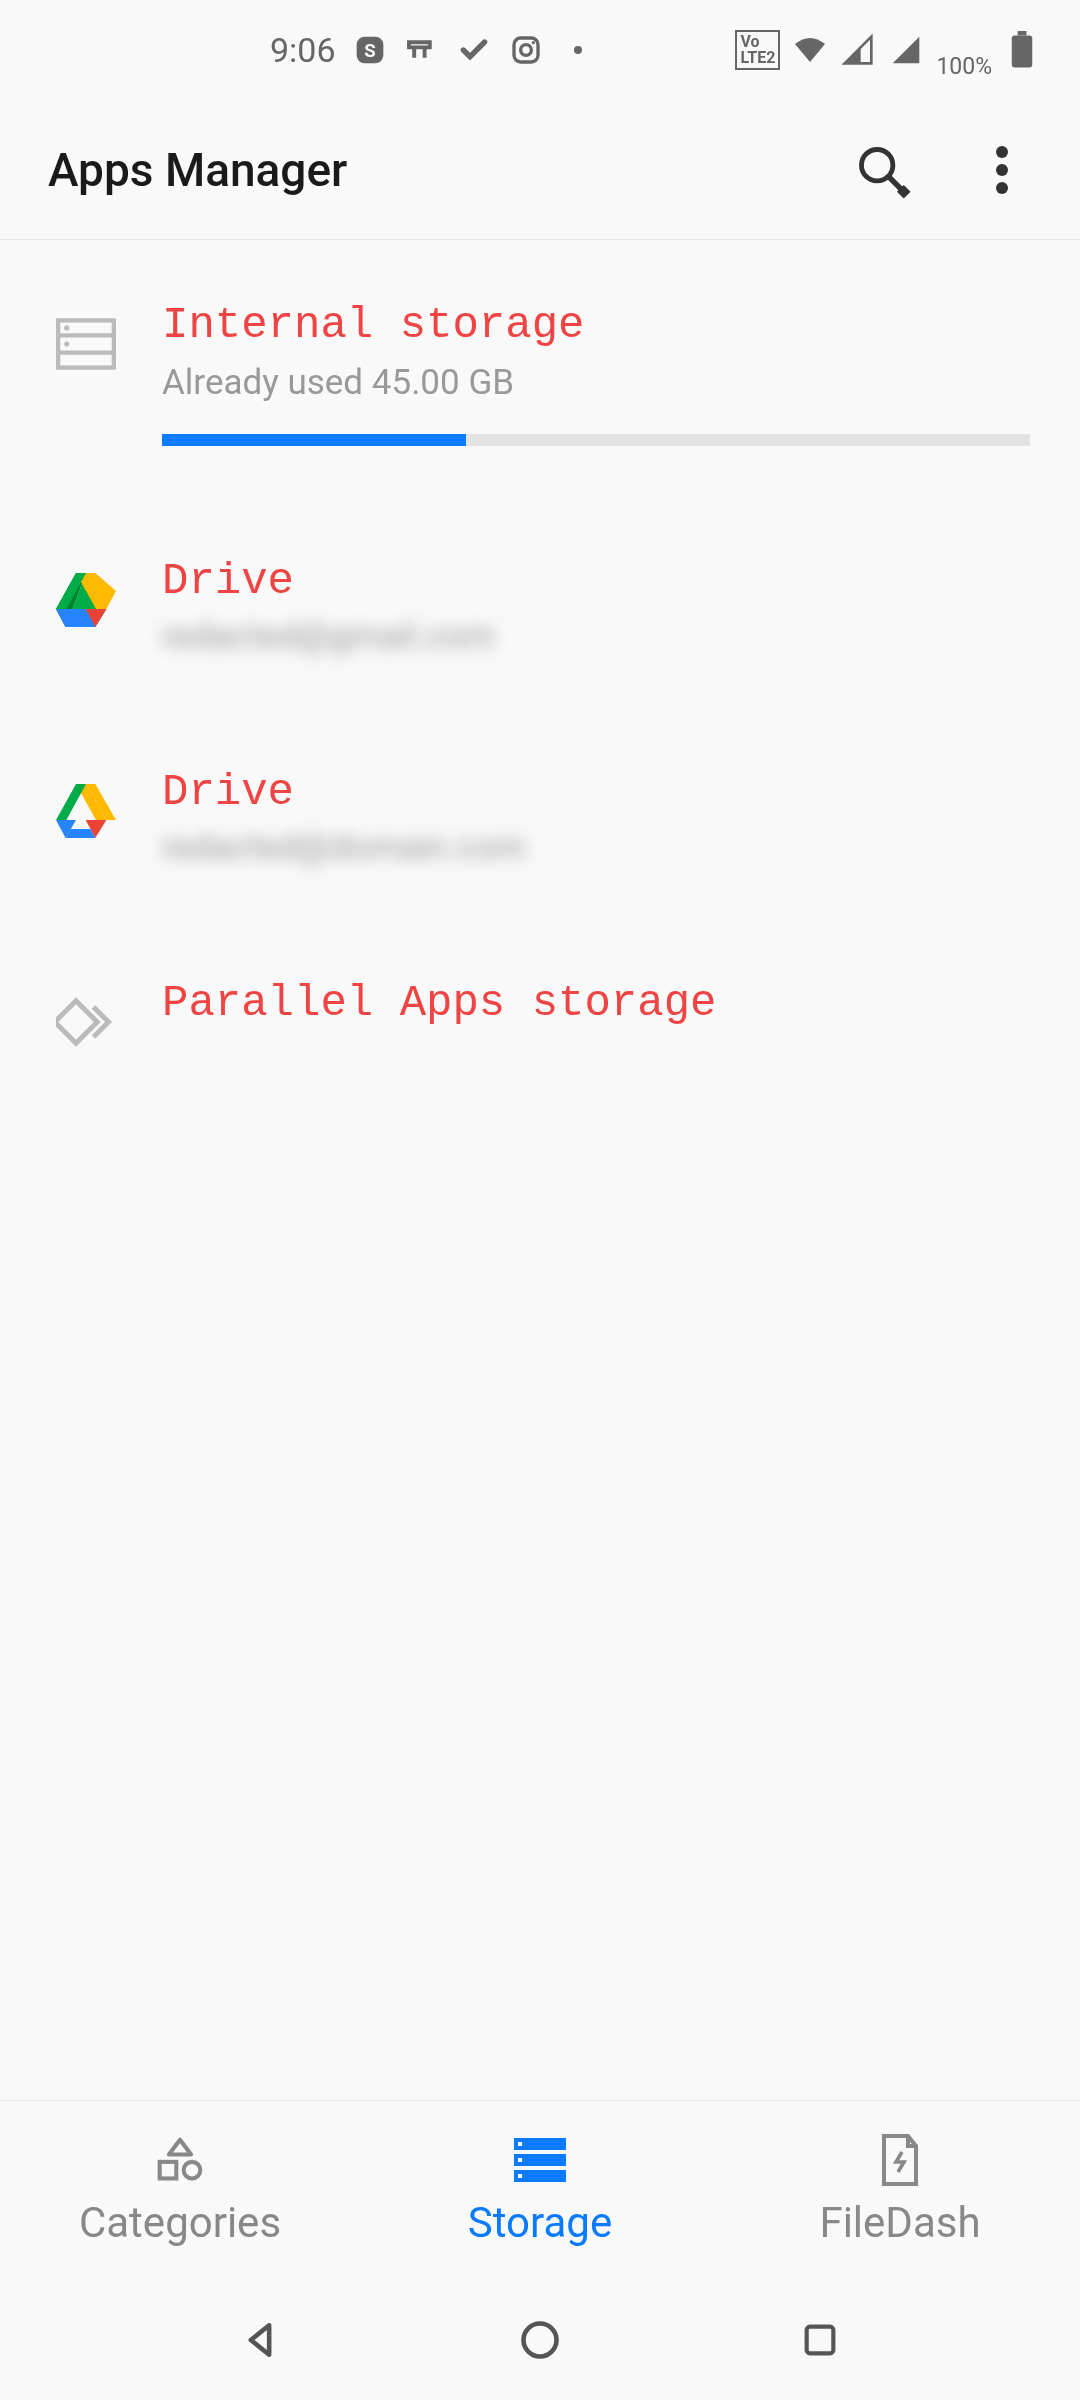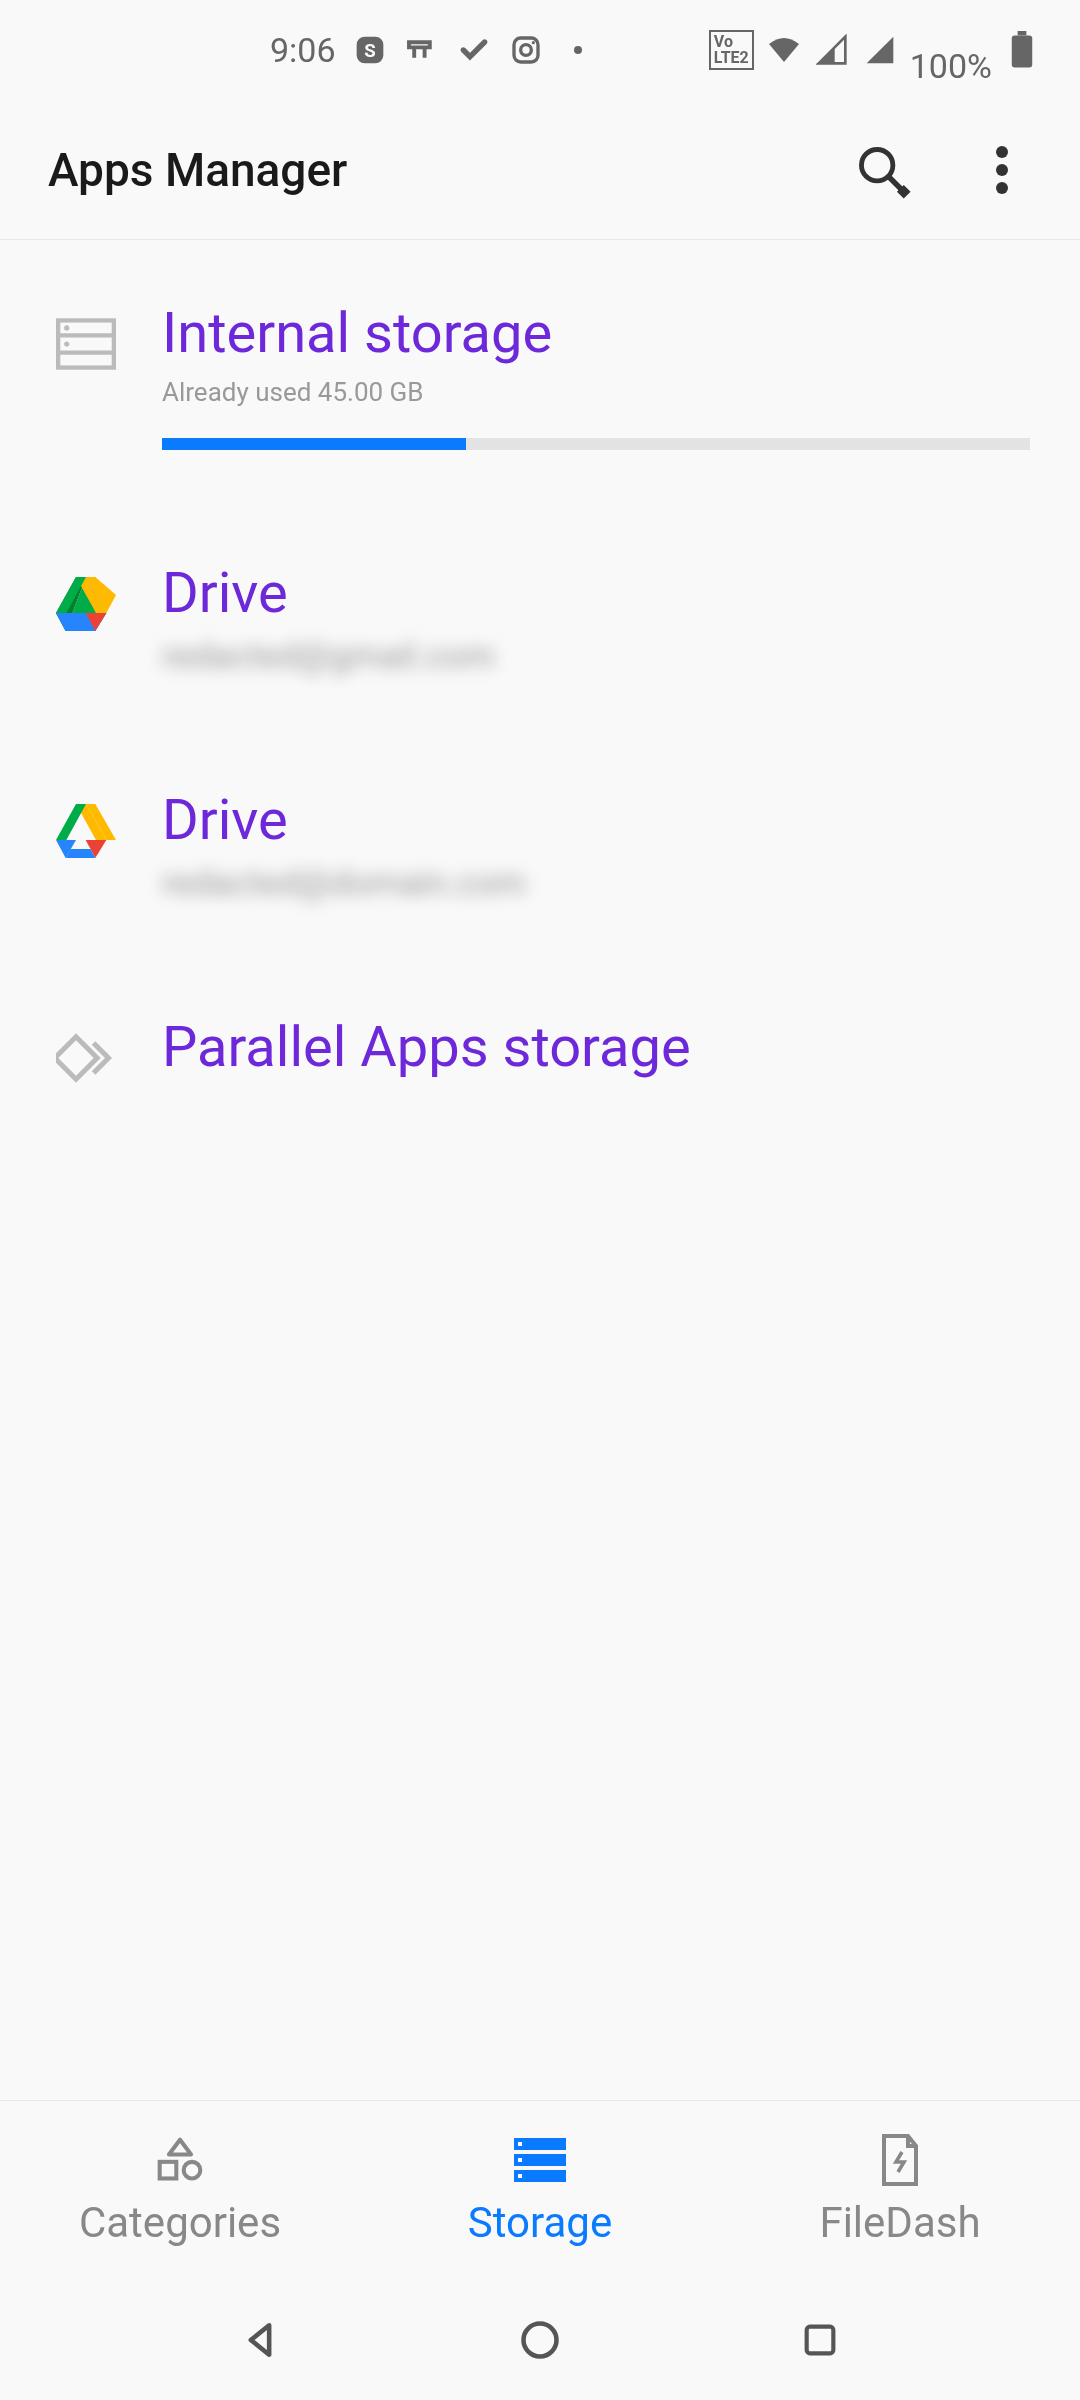--- a/index.html
+++ b/index.html
@@ -1,31 +1,31 @@
 <!DOCTYPE html>
 <html><head>
   <meta charset="utf-8">
   <style>
     * { margin: 0; padding: 0; box-sizing: border-box; }
     body { font-family: Roboto, -apple-system, sans-serif; background: #f9f9f9; width: 1080px; height: 2400px; display: flex; flex-direction: column; color: #1a1a1a; }
     .status-bar { height: 100px; display: flex; align-items: center; justify-content: space-between; padding: 0 40px; font-size: 34px; color: #666; }
     .status-left { display: flex; align-items: center; gap: 16px; margin-left: 230px; }
     .status-right { display: flex; align-items: center; gap: 12px; }
     .status-icon { width: 36px; height: 36px; display: flex; align-items: center; justify-content: center; }
-    .battery-text { font-size: 34px; margin-top: 32px; }
+    .battery-text { font-size: 23px; margin-top: 32px; }
     .app-bar { height: 140px; display: flex; align-items: center; justify-content: space-between; padding: 0 48px; border-bottom: 1px solid #e8e8e8; }
     .app-title { font-size: 46px; font-weight: 500; color: #1a1a1a; }
     .app-bar-actions { display: flex; align-items: center; gap: 60px; }
     .icon-btn { display: flex; align-items: center; justify-content: center; width: 60px; height: 60px; }
     .content { flex: 1; display: flex; flex-direction: column; }
     .list-item { display: flex; align-items: flex-start; padding: 60px 50px 50px 50px; gap: 40px; }
     .item-icon { width: 72px; height: 72px; flex-shrink: 0; display: flex; align-items: center; justify-content: center; margin-top: 8px; }
     .item-body { flex: 1; display: flex; flex-direction: column; gap: 10px; }
-    .item-title { font-size: 56px; color: #6d28d9; }
-    .item-sub { font-size: 26px; color: #999; line-height: 1.3; }
+    .item-title { font-size: 44px; color: #ef4444; font-family: Liberation Mono, monospace; }
+    .item-sub { font-size: 35px; color: #999; line-height: 1.3; }
     .item-sub-row { display: flex; gap: 30px; }
     .progress { width: 100%; height: 12px; background: #e3e3e3; margin-top: 18px; position: relative; }
     .progress-fill { height: 100%; background: #0a7bff; }
     .blur-text { filter: blur(8px); font-size: 35px; color: #999; }
     .tab-bar { height: 180px; display: flex; align-items: center; border-top: 1px solid #e8e8e8; background: #f9f9f9; }
     .tab { flex: 1; display: flex; flex-direction: column; align-items: center; justify-content: center; gap: 12px; }
     .tab-icon { width: 52px; height: 52px; display: flex; align-items: center; justify-content: center; }
     .tab-label { font-size: 42px; color: #888; }
     .tab.active .tab-label { color: #0a7bff; }
     .nav-bar { height: 120px; display: flex; align-items: center; justify-content: space-around; padding: 0 120px; }

